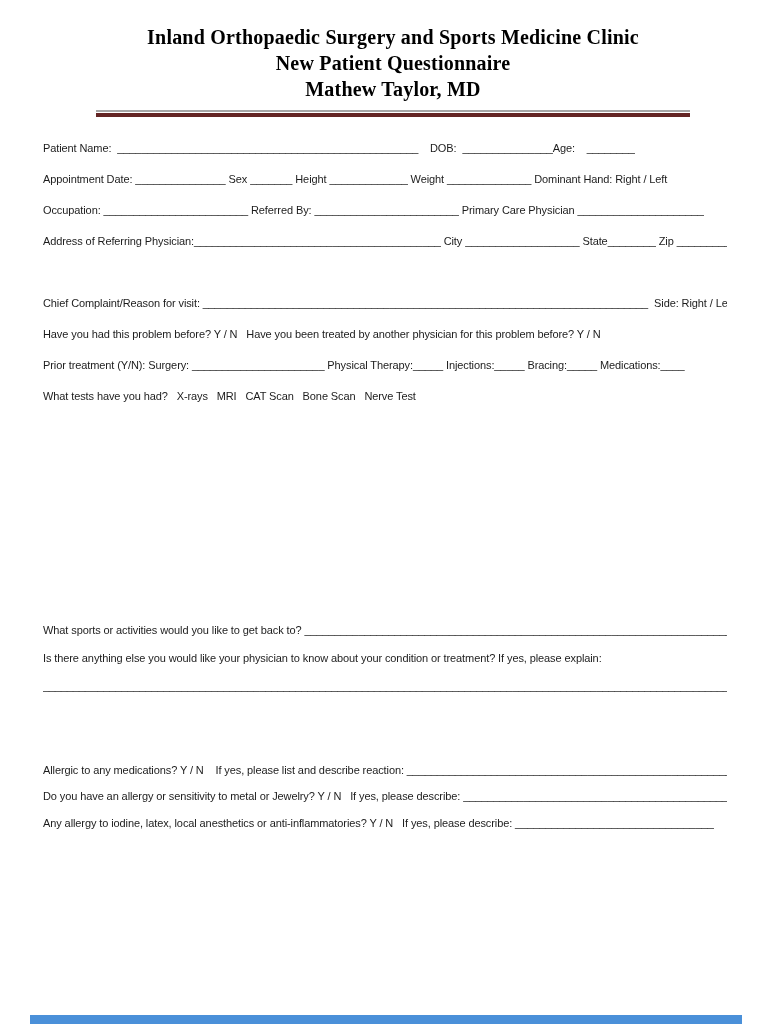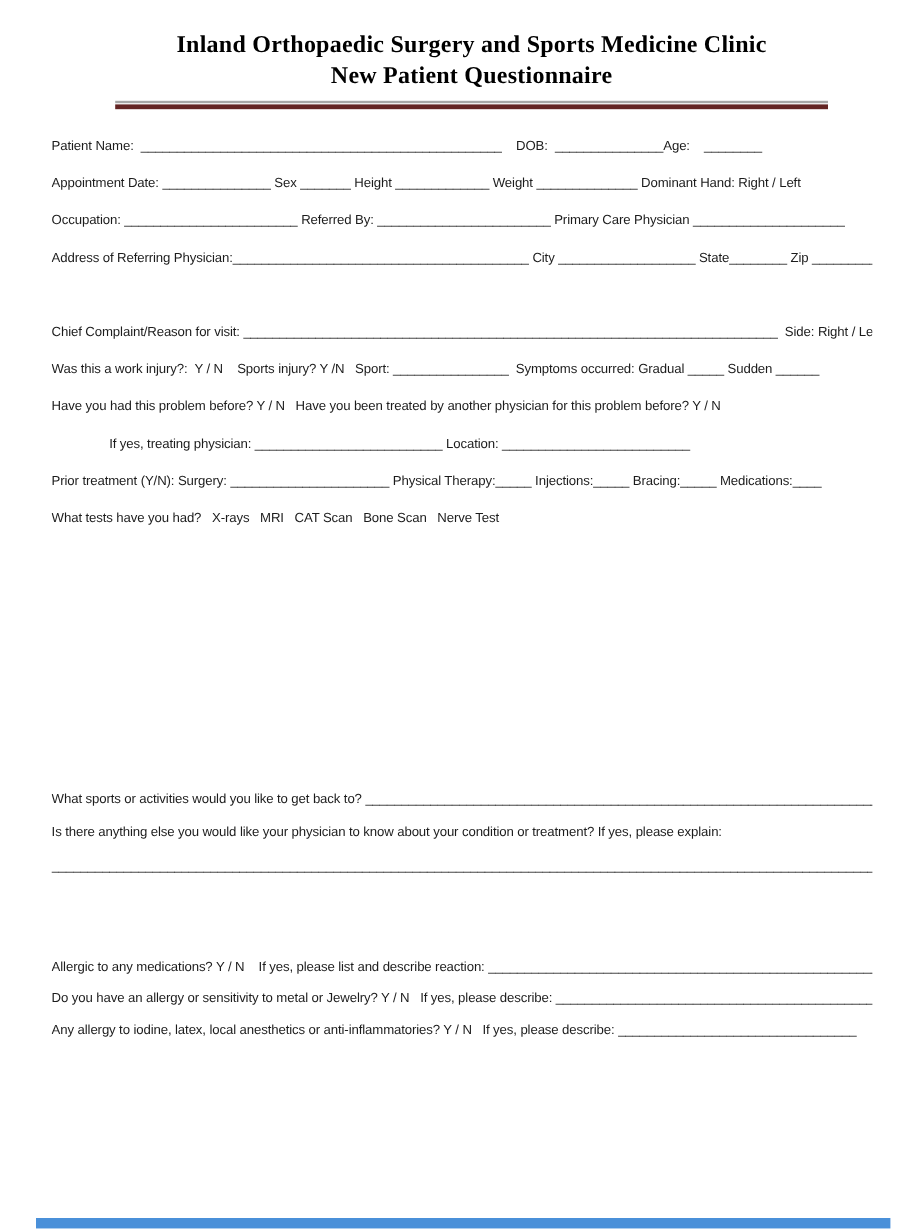--- a/index.html
+++ b/index.html
@@ -41,37 +41,36 @@
   }
 </style>
 </head>
 <body>
 
 <div class="page">
 
   <div class="header">
     <div class="title">Inland Orthopaedic Surgery and Sports Medicine Clinic</div>
     <div class="title">New Patient Questionnaire</div>
+    <div class="title">Mathew Taylor, MD</div>
     <div class="rule">
       <div class="rule-gray"></div>
       <div class="rule-maroon"></div>
     </div>
   </div>
 
   <div class="content">
 
     <div class="line">Patient Name:  __________________________________________________    DOB:  _______________Age:    ________</div>
     <div class="line">Appointment Date: _______________ Sex _______ Height _____________ Weight ______________ Dominant Hand: Right / Left</div>
     <div class="line">Occupation: ________________________ Referred By: ________________________ Primary Care Physician _____________________</div>
     <div class="line mb48">Address of Referring Physician:_________________________________________ City ___________________ State________ Zip _____________</div>
 
     <div class="line">Chief Complaint/Reason for visit: __________________________________________________________________________  Side: Right / Left</div>
-    <div class="line">Was this a work injury?:  Y / N    Sports injury? Y /N   Sport: ________________  Symptoms occurred: Gradual _____ Sudden ______</div>
     <div class="line">Have you had this problem before? Y / N   Have you been treated by another physician for this problem before? Y / N</div>
-    <div class="line indent">If yes, treating physician: __________________________ Location: __________________________</div>
     <div class="line">Prior treatment (Y/N): Surgery: ______________________ Physical Therapy:_____ Injections:_____ Bracing:_____ Medications:____</div>
     <div class="line mb45">What tests have you had?   X-rays   MRI   CAT Scan   Bone Scan   Nerve Test</div>
 
     <div class="line mb14">
       
     </div>
 
     <div class="line mb14">
       
     </div>

